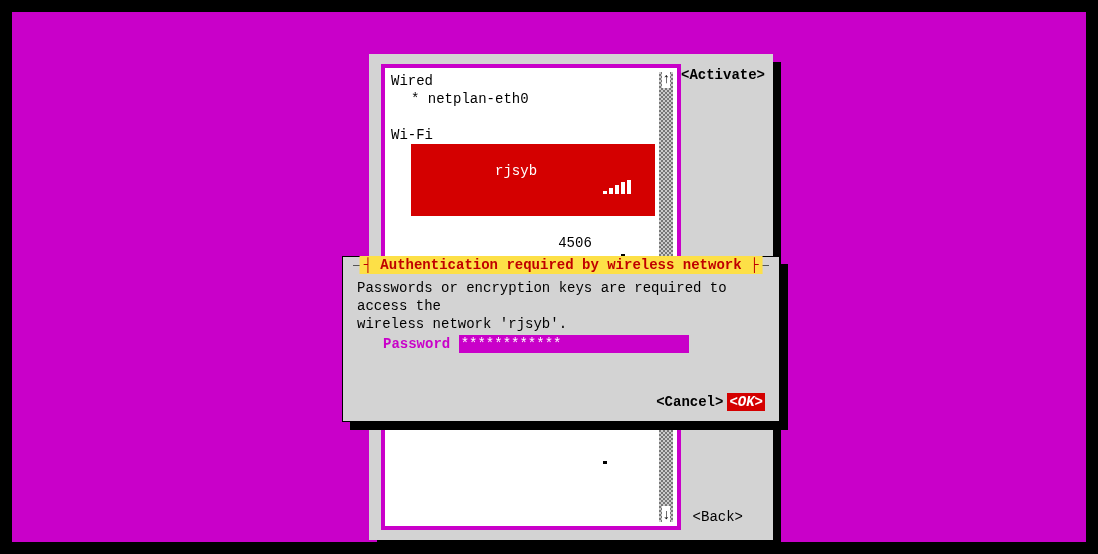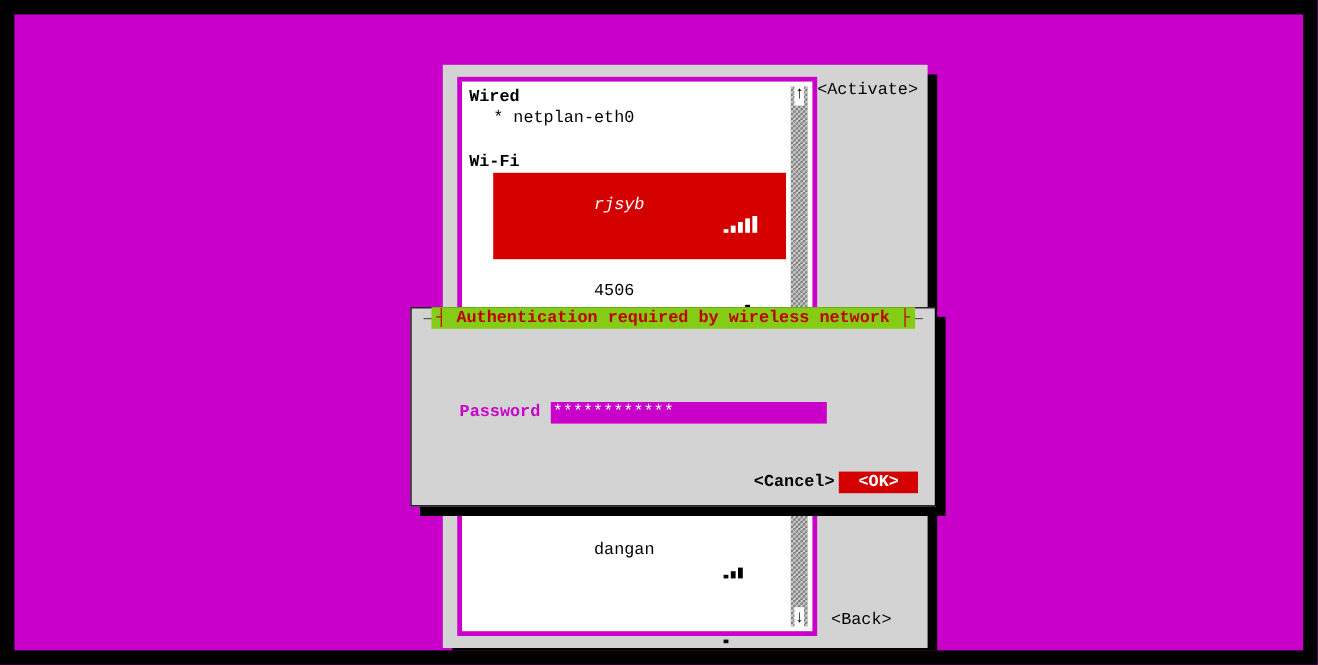--- a/index.html
+++ b/index.html
@@ -33,35 +33,35 @@
   }
   .main-inner {
     position: absolute;
     left: 12px; right: 92px; top: 10px; bottom: 10px;
     border: 4px solid #c900c9;
     background: #fff;
   }
   .activate-btn {
     position: absolute;
     right: 8px; top: 12px;
-    font-weight: normal;
+    font-weight: bold;
   }
   .back-btn {
     position: absolute;
     right: 30px; bottom: 14px;
     font-weight: normal;
   }
 
   .list {
     position: absolute;
     left: 6px; right: 22px; top: 4px;
   }
-  .section-head { font-weight: bold; }
+  .section-head { font-weight: normal; }
   .list-row { white-space: pre; margin-left: 20px; }
-  .selected { background: #d40000; color: #fff; font-style: italic; }
+  .selected { background: #d40000; color: #fff; }
 
   
   .sig {
     position: absolute;
     right: 24px;
     display: inline-block;
     width: 28px; height: 14px;
   }
   .sig span {
     position: absolute; bottom: 0;
@@ -107,21 +107,21 @@
   .dlg {
     position: absolute;
     left: 330px; top: 244px;
     width: 438px; height: 166px;
     background: #d3d3d3;
     border: 1px solid #000;
   }
   .dlg-title {
     position: absolute;
     top: -1px; left: 50%; transform: translateX(-50%);
-    background: #84cc16;
+    background: #fde047;
     padding: 0 4px;
     color: #c00000;
     font-weight: bold;
     white-space: nowrap;
   }
   .dlg-rule {
     position: absolute;
     left: 10px; right: 10px; top: 8px;
     border-top: 1px solid #555;
   }
@@ -143,69 +143,67 @@
     height: 18px;
     padding: 0 2px;
     vertical-align: bottom;
   }
   .dlg-buttons {
     position: absolute;
     right: 14px; bottom: 10px;
     display: flex; gap: 4px;
   }
   .btn { font-weight: bold; }
-  .btn-ok { background: #d40000; color: #fff; padding: 0 16px; }
+  .btn-ok { background: #d40000; color: #fff; padding: 0 2px; font-style: italic; }
 </style>
 </head>
 <body>
 
 <div class="main-shadow"></div>
 <div class="main-panel">
   <div class="activate-btn">&lt;Activate&gt;</div>
   <div class="back-btn">&lt;Back&gt;</div>
   <div class="main-inner">
     <div class="stipple"></div>
     <div class="list">
       <div class="section-head">Wired</div>
       <div class="list-row">* netplan-eth0</div>
       <div class="list-row">&nbsp;</div>
       <div class="section-head">Wi-Fi</div>
 
       <div class="list-row selected" style="position:relative;">
         <span>&nbsp;&nbsp;<span>rjsyb</span></span>
         <span class="sig"><span class="b1"></span><span class="b2"></span><span class="b3"></span><span class="b4"></span><span class="b5"></span></span>
       </div>
-      <div class="list-row" style="position:relative;">
+      <div class="list-row" style="position:relative;text-align:center;">
         <span>&nbsp;&nbsp;<span>4506</span></span>
         <span class="sig"><span class="b1"></span><span class="b2"></span><span class="b3"></span><span class="b4"></span></span>
       </div>
       <div class="list-row" style="position:relative;">
         <span>&nbsp;&nbsp;<span>wjmac</span></span>
         <span class="sig"><span class="b1"></span><span class="b2"></span></span>
       </div>
       <div class="list-row" style="position:relative;">
         <span>&nbsp;&nbsp;<span>SDZX-M</span></span>
-        <span class="sig"><span class="b1"></span><span class="b2"></span><span class="b3"></span></span>
-      </div>
-      <div class="list-row" style="position:relative;">
-        <span>&nbsp;&nbsp;<span>dangan</span></span>
         <span class="sig"><span class="b1"></span><span class="b2"></span><span class="b3"></span></span>
       </div>
       <div class="list-row" style="position:relative;">
         <span class="sig"><span class="b1"></span></span>
       </div>
     </div>
   </div>
 </div>
 
 <div class="dlg-shadow"></div>
 <div class="dlg">
   <div class="dlg-rule"></div>
   <div class="dlg-title">┤ <span>Authentication required by wireless network</span> ├</div>
   <div class="dlg-body">
+    <div>Passwords or encryption keys are required to access the</div>
+    <div>wireless network 'rjsyb'.</div>
   </div>
   <div class="pw-row">
     <span class="pw-label">Password</span>
     <span class="pw-field">************</span>
   </div>
   <div class="dlg-buttons">
     <span class="btn">&lt;Cancel&gt;</span>
     <span class="btn btn-ok">&lt;OK&gt;</span>
   </div>
 </div>

